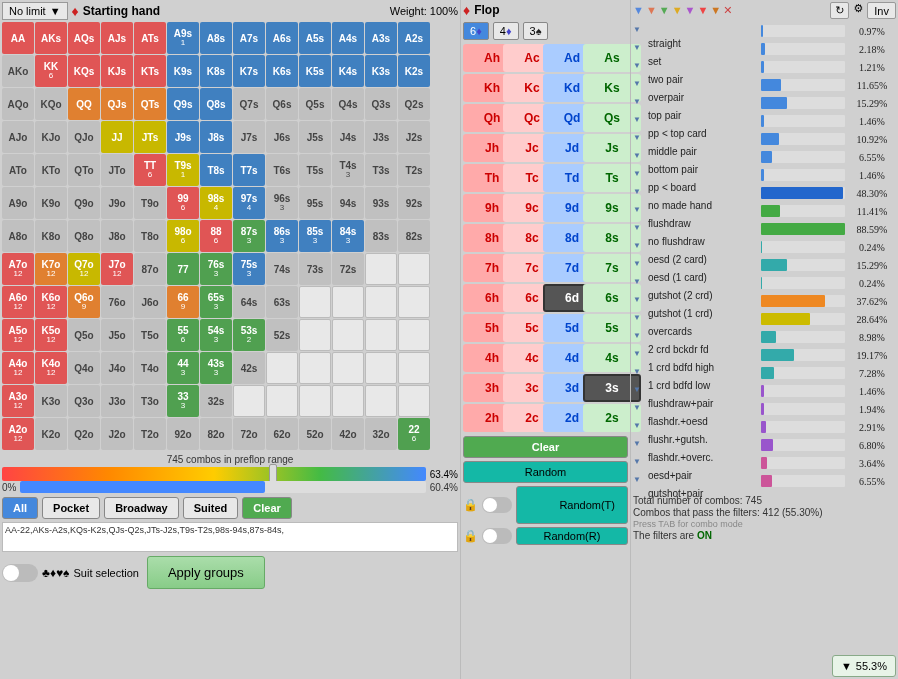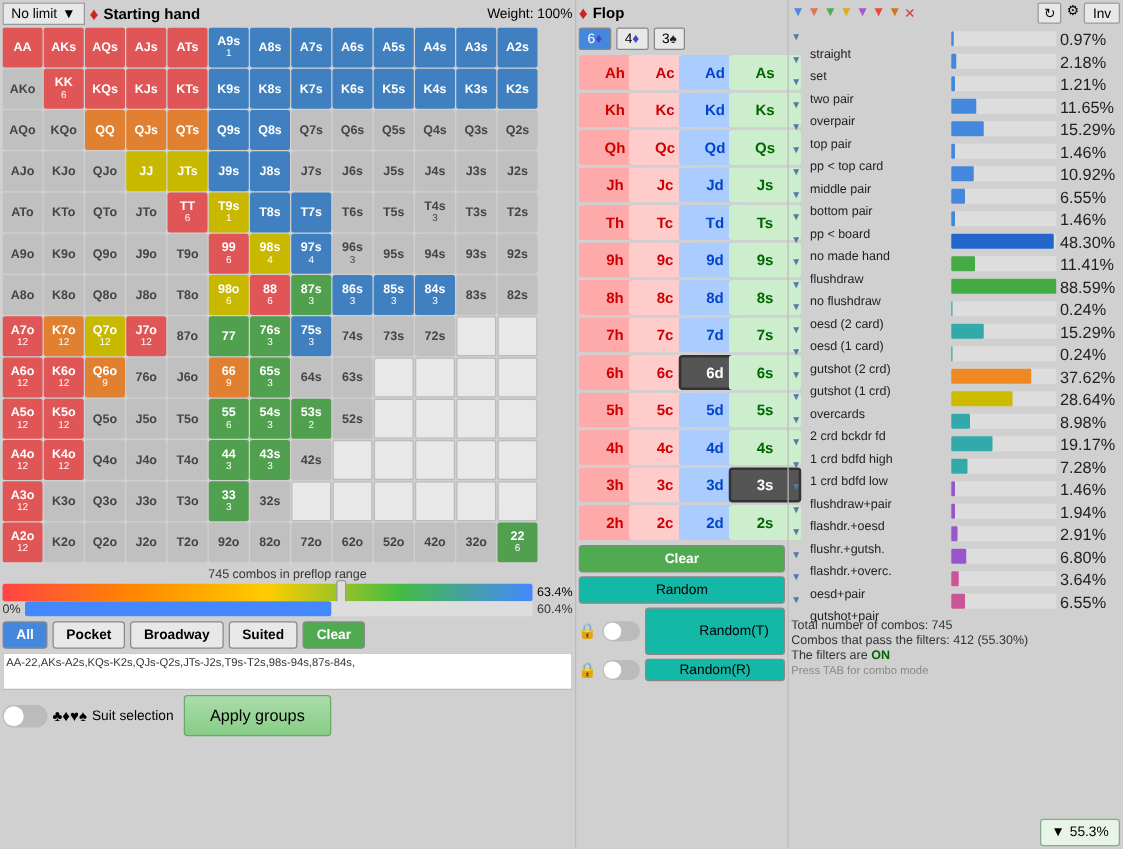--- a/index.html
+++ b/index.html
@@ -86,21 +86,21 @@
     .stat-name { width: 110px; font-size: 10px; color: #222; margin-top: 24px; }
     .stat-bar-container { flex: 1; height: 12px; background: #ddd; border-radius: 1px; position: relative; }
     .stat-bar { height: 100%; border-radius: 1px; }
     .bar-blue { background: #4488dd; }
     .bar-green { background: #44aa44; }
     .bar-orange { background: #ee8800; }
     .bar-purple { background: #9955cc; }
     .bar-teal { background: #33aaaa; }
     .bar-yellow { background: #ccbb00; }
     .bar-pink { background: #cc5599; }
-    .stat-value { width: 48px; font-size: 13px; text-align: left; color: #222; }
+    .stat-value { width: 48px; font-size: 10px; text-align: center; color: #222; font-family: Liberation Serif, serif; }
 
     .totals-area { margin-top: 4px; font-size: 10px; color: #333; }
     .totals-row { margin-bottom: 1px; }
     .filters-on { color: #006600; font-weight: bold; }
     .tab-hint { color: #888; font-size: 9px; }
 
     .bottom-filter-btn { margin-top: auto; display: flex; align-items: center; justify-content: flex-end; }
     .filter-result-btn { background: #e8f4e8; border: 1px solid #88aa88; padding: 4px 8px; border-radius: 3px; cursor: pointer; font-size: 11px; display: flex; align-items: center; gap: 4px; }
 
     .refresh-inv-row { display: flex; align-items: center; gap: 4px; margin-bottom: 4px; }
@@ -1000,25 +1000,25 @@
           <div class="stat-bar-container">
             <div class="stat-bar bar-pink" style="width: 13%;"></div>
           </div>
           <span class="stat-value">6.55%</span>
         </div>
       </div>
 
     <div class="totals-area">
       <div class="totals-row">Total number of combos: 745</div>
       <div class="totals-row">Combos that pass the filters: 412 (55.30%)</div>
+      <div class="totals-row tab-hint">Press TAB for combo mode</div>
       <div class="totals-row">
         <span>The filters are</span>
         <span class="filters-on">ON</span>
       </div>
-      <div class="totals-row tab-hint">Press TAB for combo mode</div>
     </div>
 
     <div class="bottom-filter-btn">
       <button class="filter-result-btn">
         <span>▼</span>
         <span>55.3%</span>
       </button>
     </div>
   </div>
 </div>

